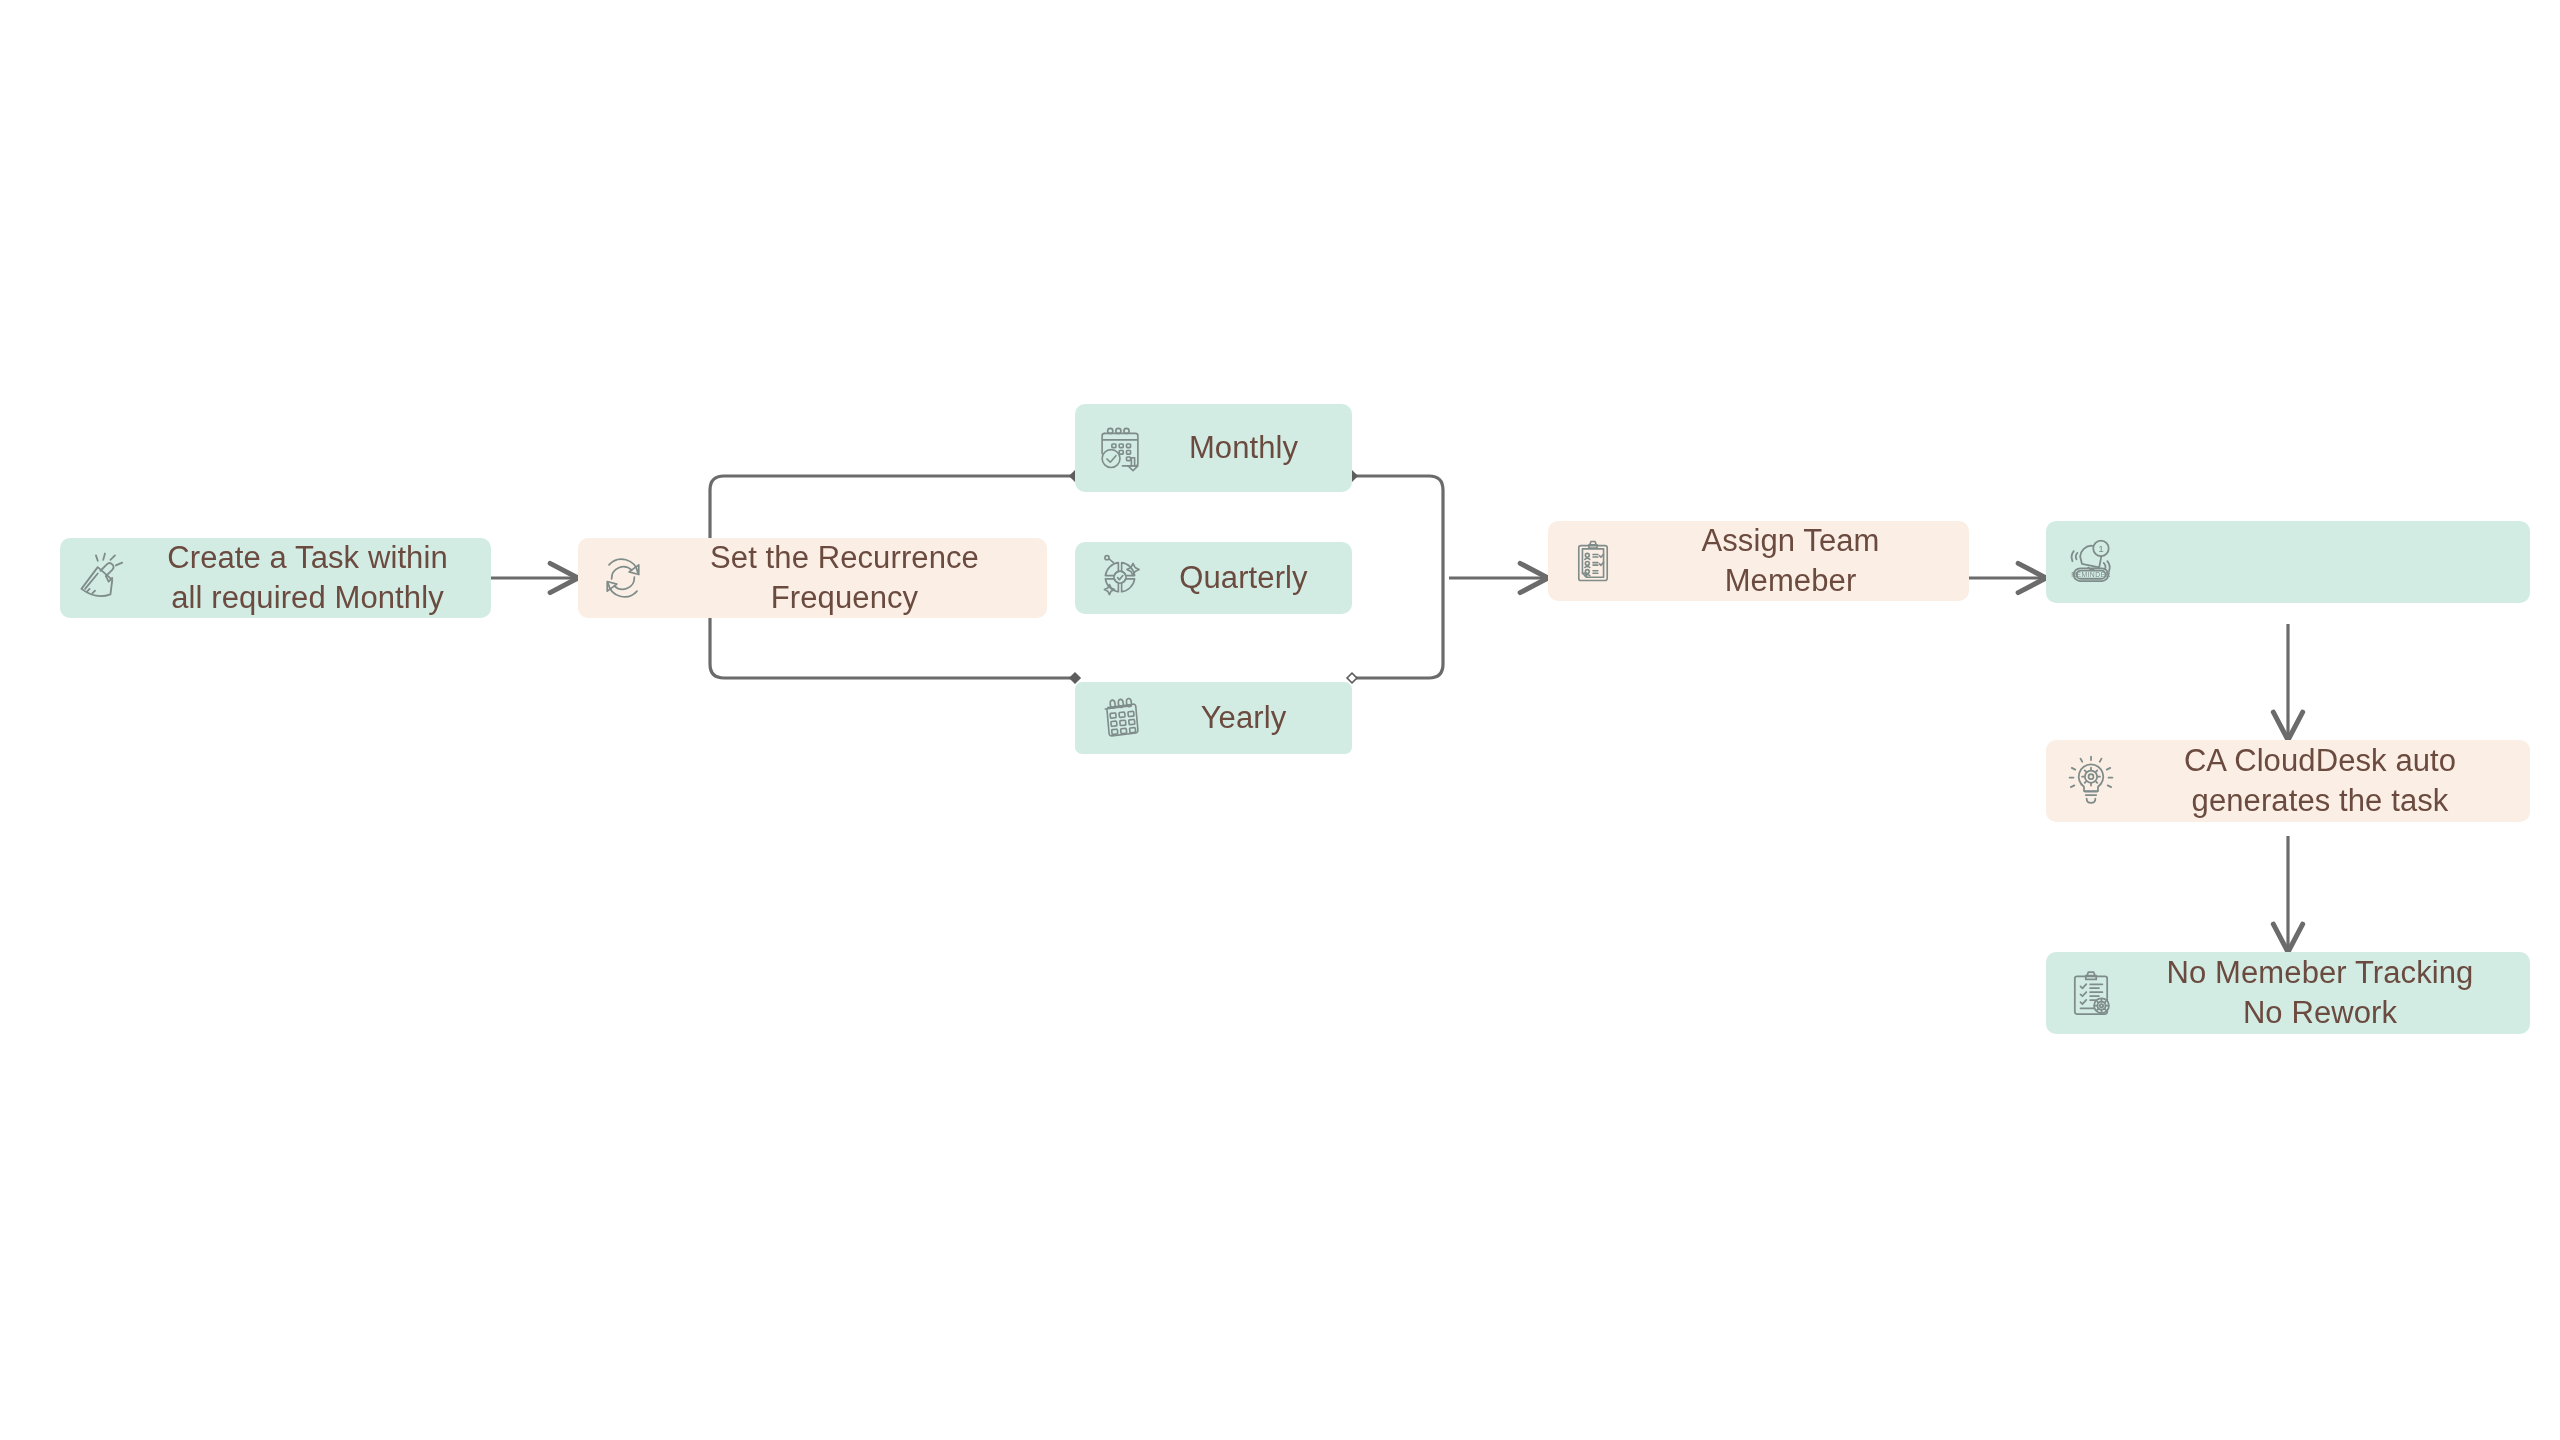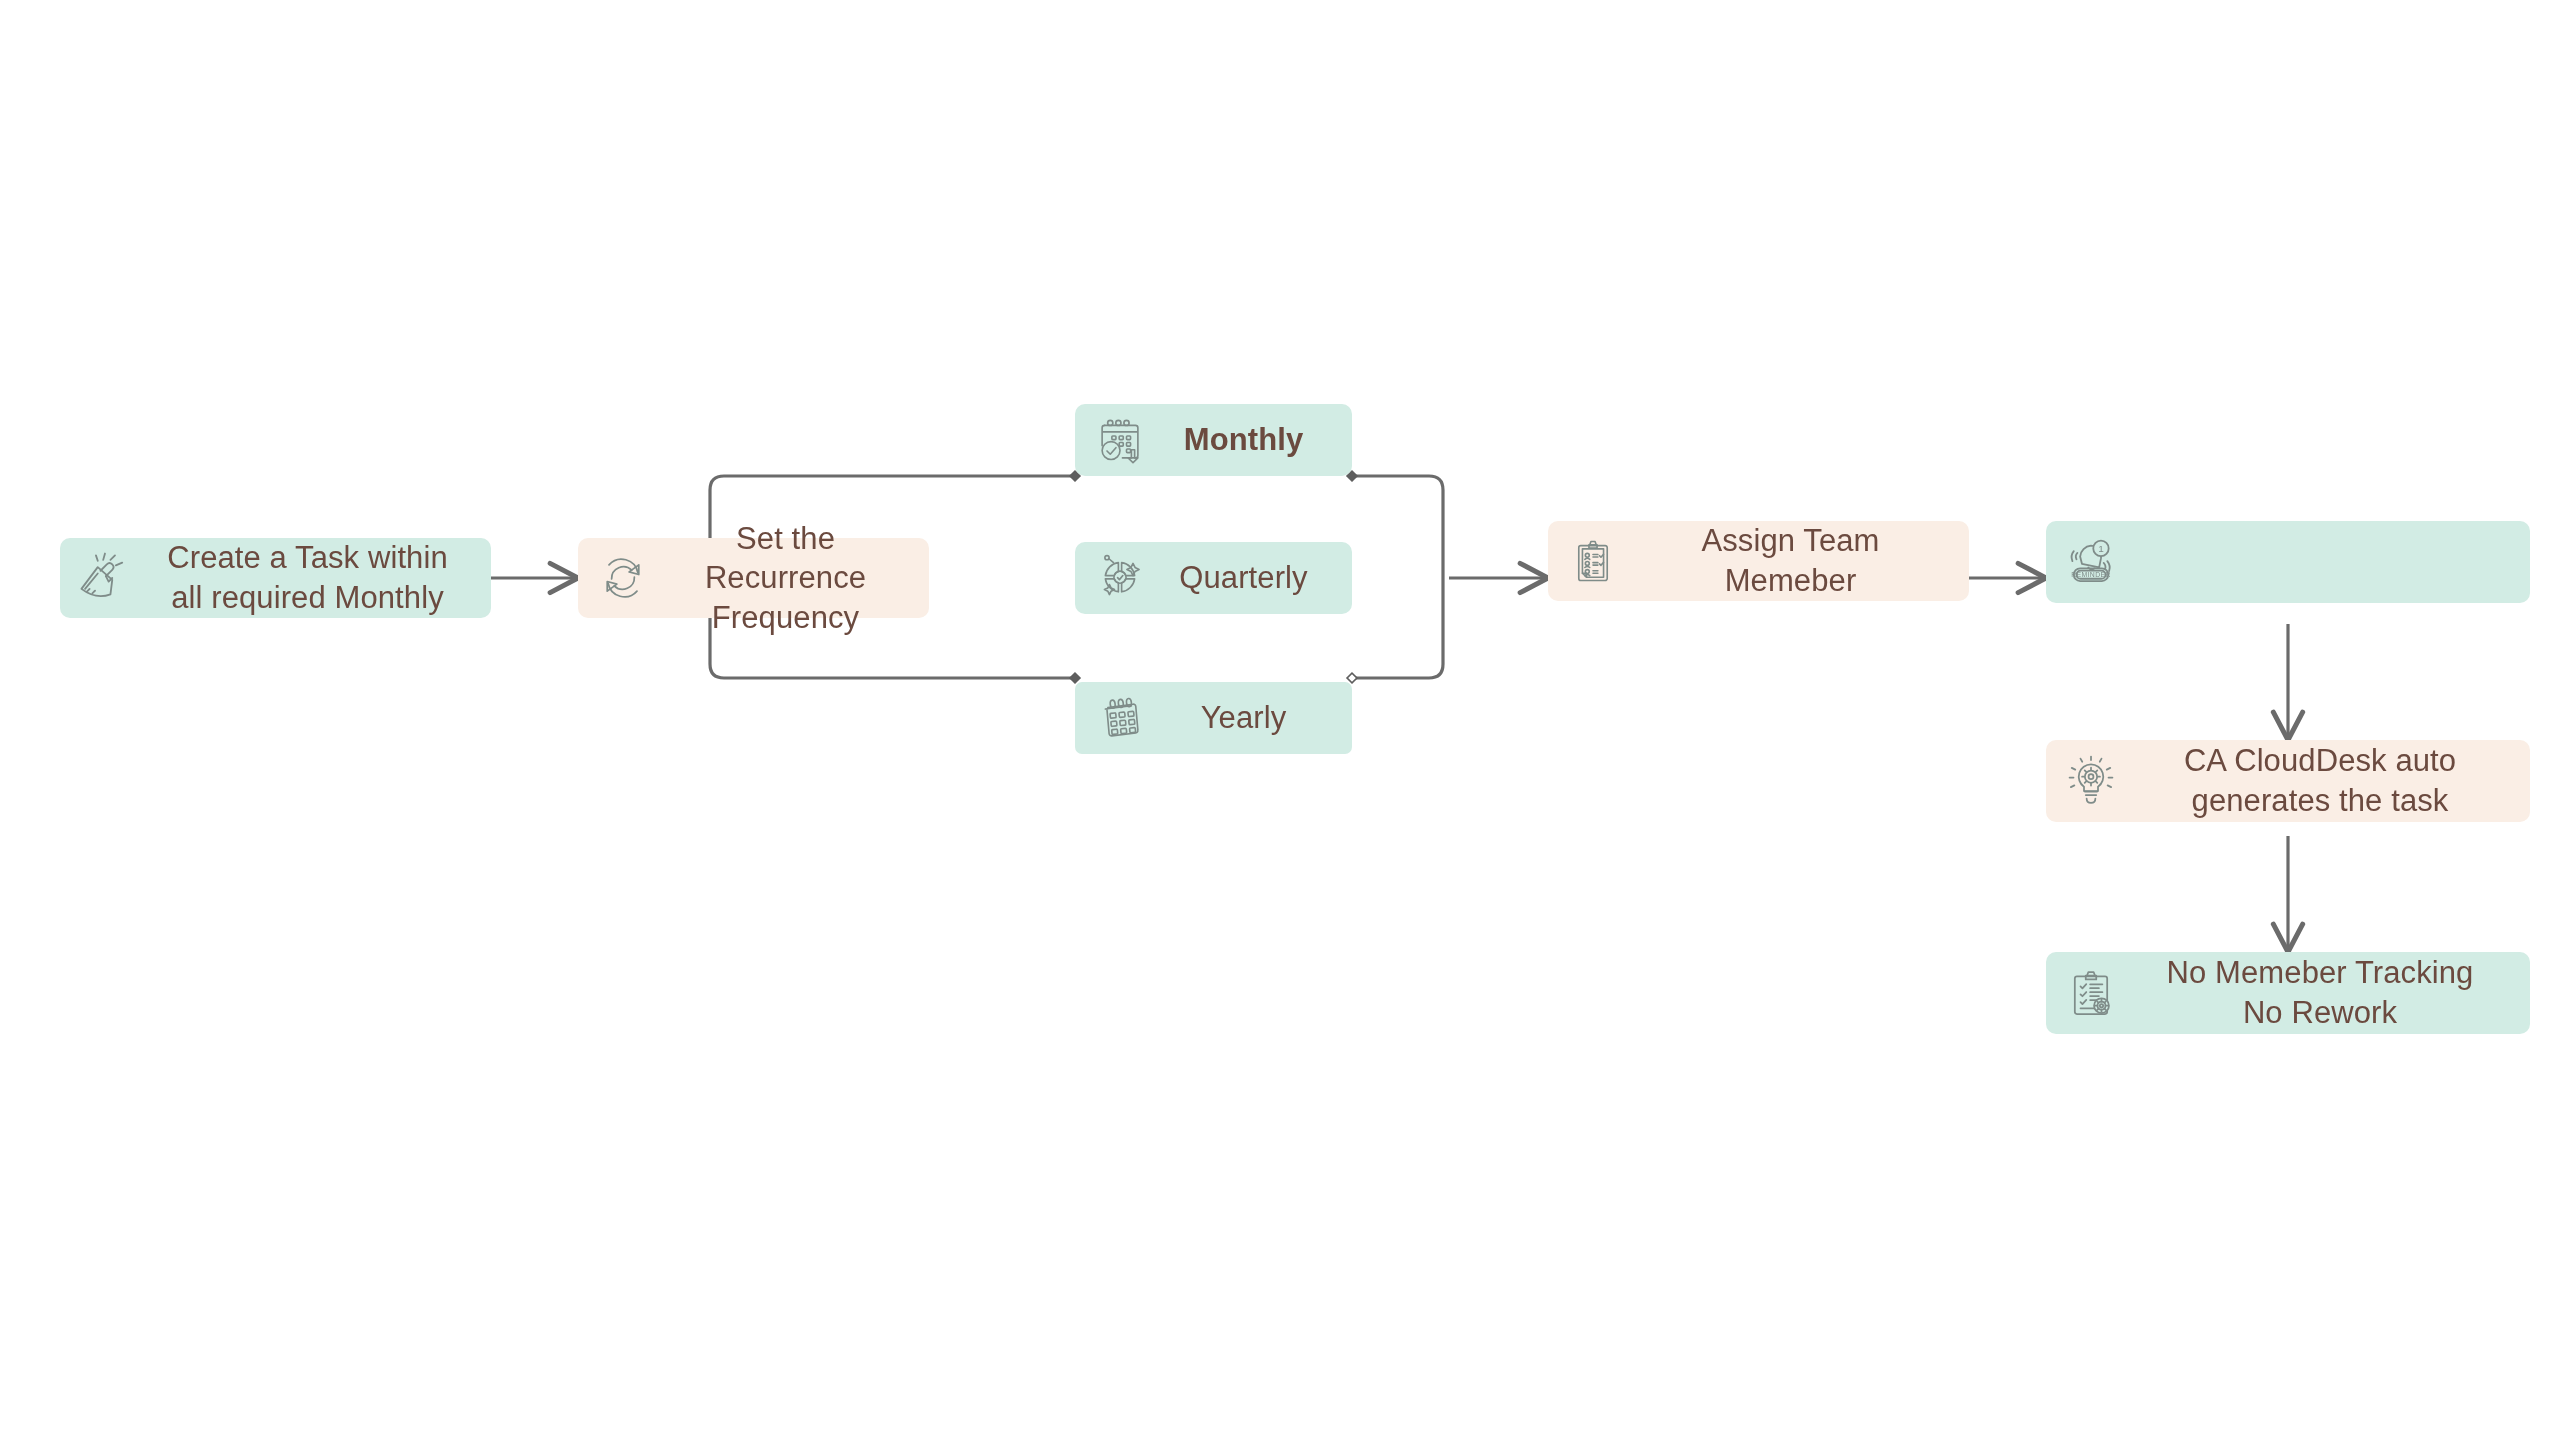--- a/index.html
+++ b/index.html
@@ -124,36 +124,36 @@
         <path d="M30 12 L32 5"></path>
           <path d="M38 12 L43 7"></path>
           <path d="M24 13 L22 7"></path>
         <path d="M44 18 L51 15"></path>
       </svg>
     </span>
     <span class="node-label">Create a Task within
 all required Monthly</span>
   </div>
 
-  <div class="node peach" style="left:578px; top:538px; width:351px; height:80px;">
+  <div class="node peach" style="left:578px; top:538px; width:469px; height:80px;">
     <span class="node-icon">
       <svg width="56" height="56" viewBox="0 0 64 64" fill="none" stroke="#7f8c89" stroke-width="2" stroke-linecap="round" stroke-linejoin="round">
         <path d="M49 26 A19 19 0 0 0 16 17"></path>
         <path d="M15 38 A19 19 0 0 0 48 47"></path>
         <path d="M50 17 L50 28 L39 25 Z" fill="none"></path>
         <path d="M14 47 L14 36 L25 39 Z" fill="none"></path>
         <path d="M45 31 A13.5 13.5 0 0 1 22 41"></path>
         <path d="M19 33 A13.5 13.5 0 0 1 42 23"></path>
       </svg>
     </span>
     <span class="node-label">Set the Recurrence
 Frequency</span>
   </div>
 
-  <div class="node mint option" style="left:1075px; top:404px; width:277px; height:72px;font-weight:bold;">
+  <div class="node mint option" style="left:1075px; top:404px; width:277px; height:88px;">
     <span class="node-icon">
       <svg width="52" height="52" viewBox="0 0 64 64" fill="none" stroke="#7f8c89" stroke-width="2" stroke-linecap="round" stroke-linejoin="round">
         <path d="M13 14 h38 a3 3 0 0 1 3 3 v34 a3 3 0 0 1 -3 3 h-16"></path>
         <path d="M13 14 a3 3 0 0 0 -3 3 v22"></path>
         <circle cx="20" cy="11" r="3.2"></circle>
           <circle cx="30" cy="11" r="3.2"></circle>
           <circle cx="40" cy="11" r="3.2"></circle>
         <path d="M11 22 h42"></path>
         <rect x="22" y="27" width="5" height="4.5" rx="1"></rect>
         <rect x="31" y="27" width="5" height="4.5" rx="1"></rect>

